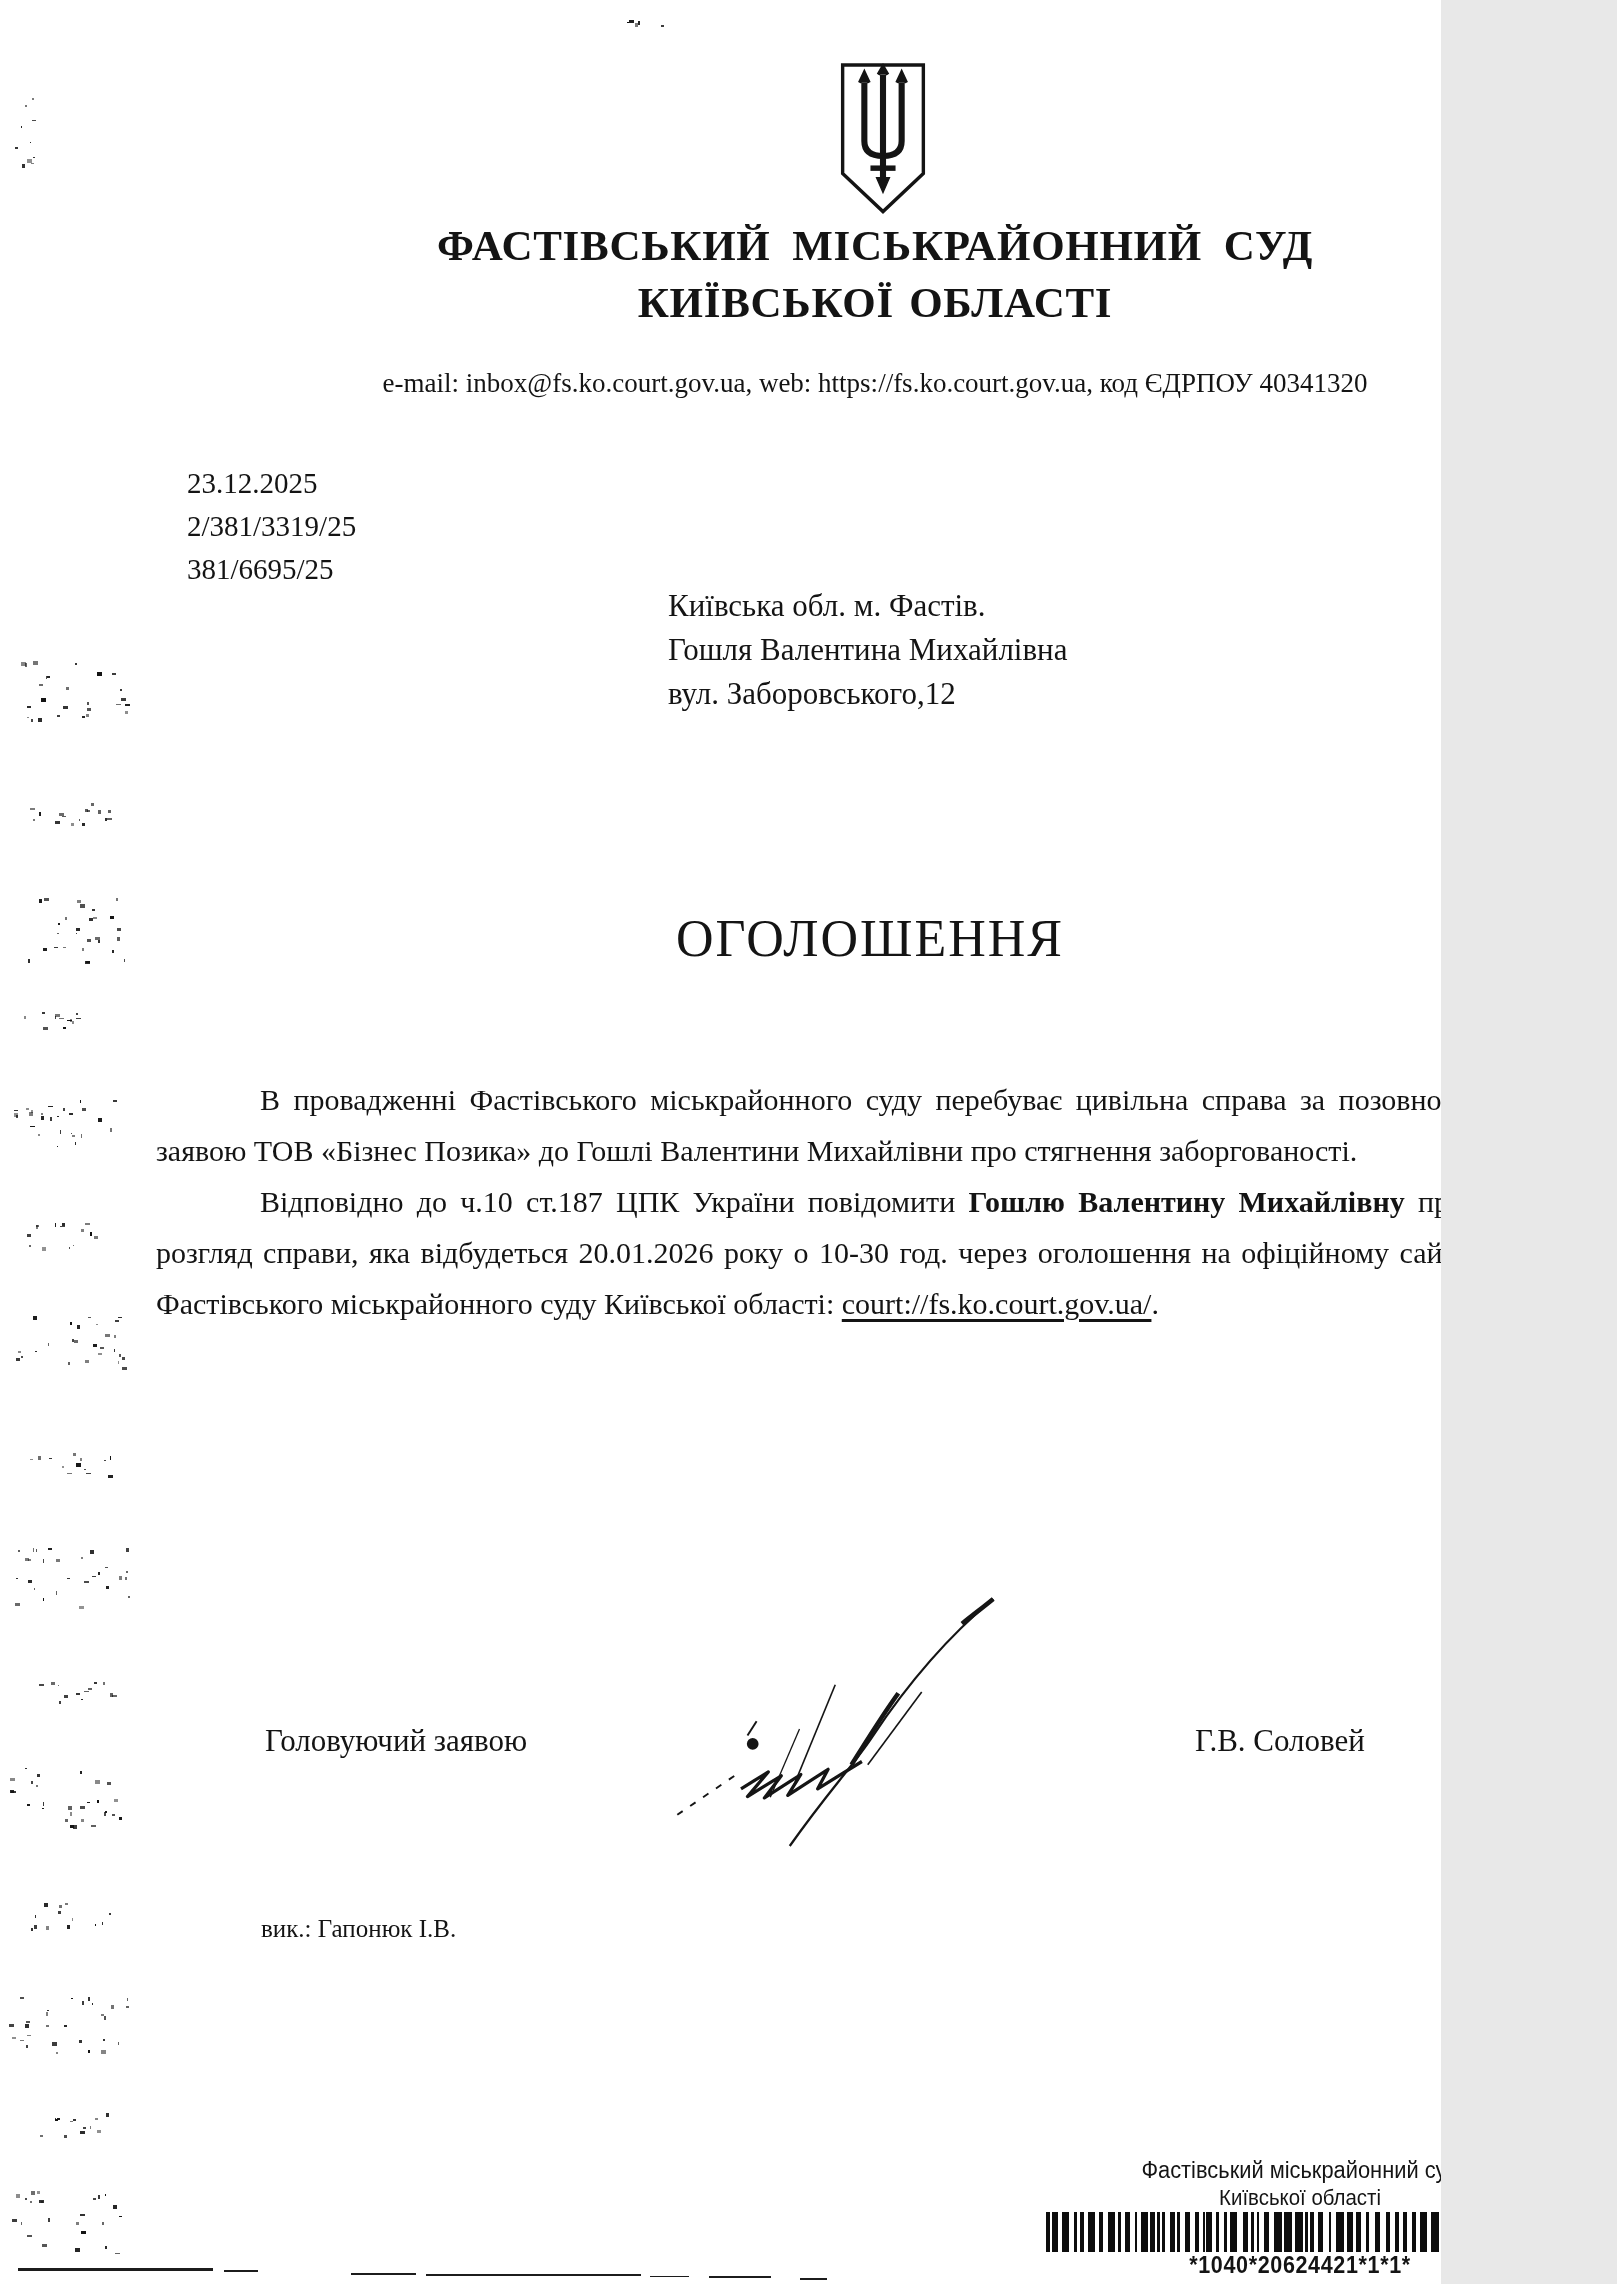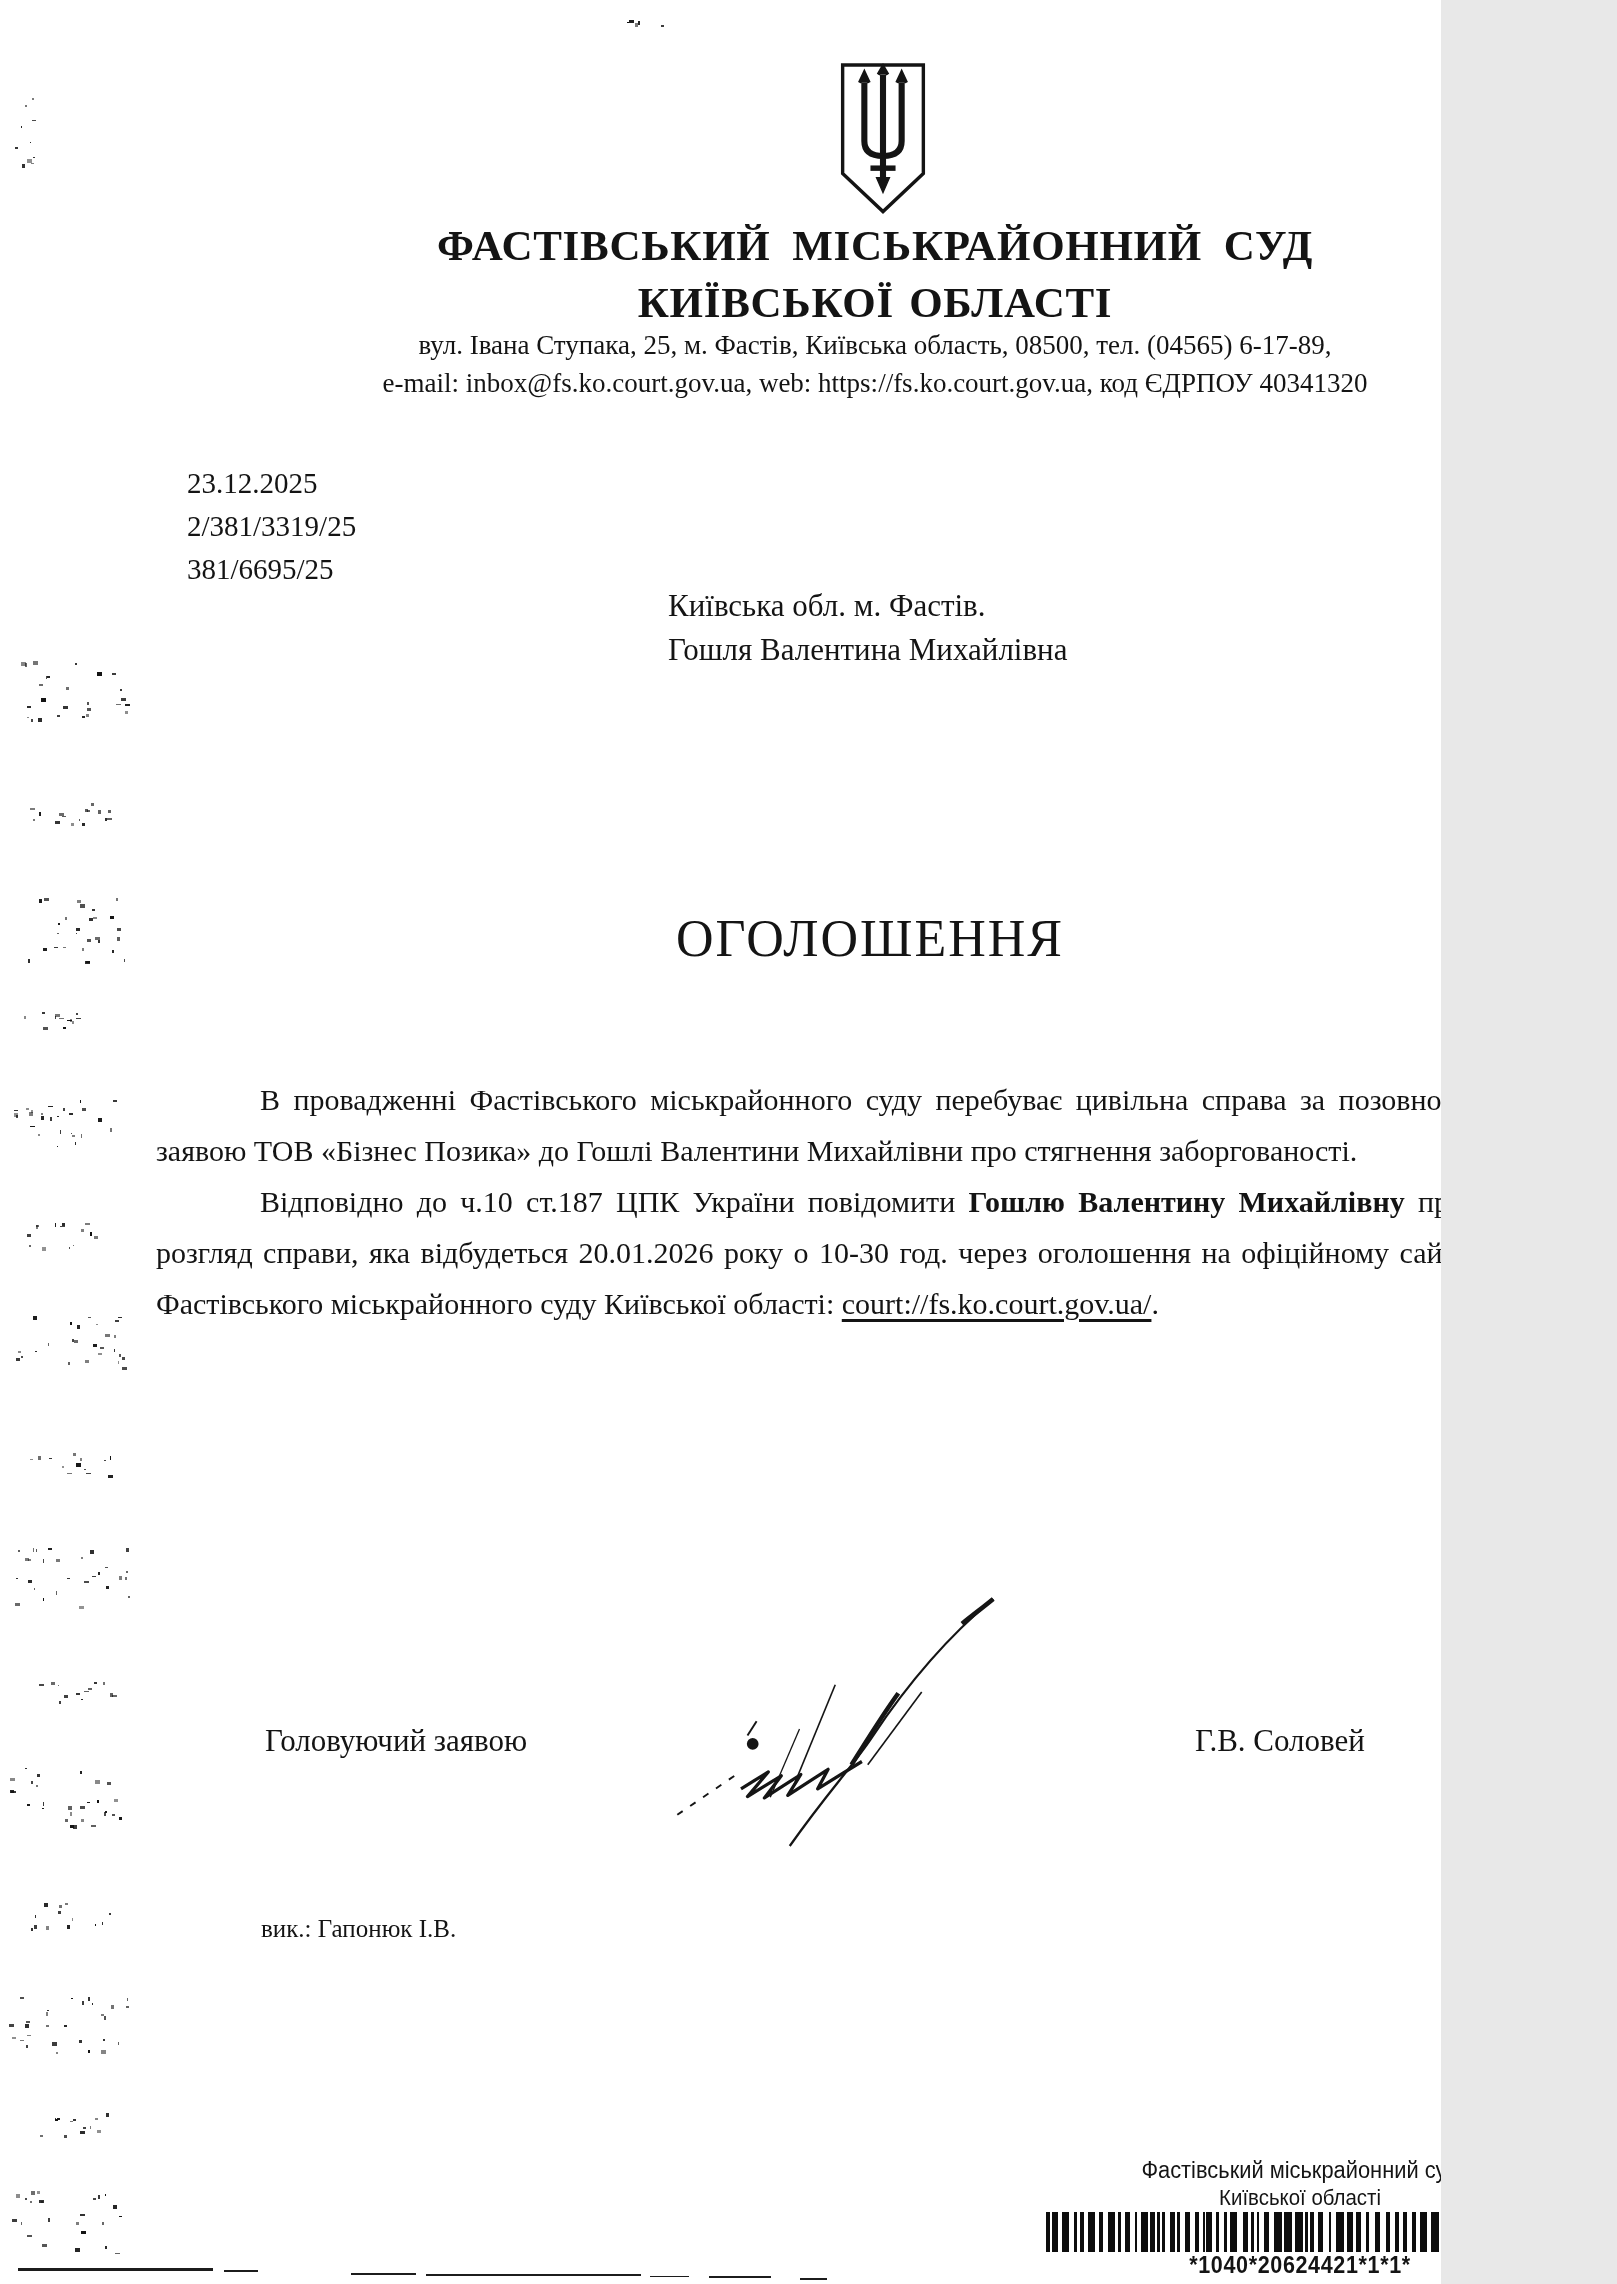--- a/index.html
+++ b/index.html
@@ -74,32 +74,32 @@
     <path d="M33 32 L40 17 L47 32" stroke-width="5" fill="#141414"></path>
     <path d="M60.5 20 L67.5 8 L74.5 20" stroke-width="5" fill="#141414"></path>
     <path d="M88 32 L95 17 L102 32" stroke-width="5" fill="#141414"></path>
     <path d="M67.5 140 V172" stroke-width="9"></path>
     <path d="M49 158 H86" stroke-width="8"></path>
     <path d="M58 172 L67.5 194 L77 172 Z" fill="#141414" stroke-width="2"></path>
   </svg>
 
   <div class="title-line t1">ФАСТІВСЬКИЙ МІСЬКРАЙОННИЙ СУД</div>
   <div class="title-line t2">КИЇВСЬКОЇ ОБЛАСТІ</div>
-  <div class="addr-line a1">вул. Івана Ступака, 25, м. Фастів, Київська область, 08500, тел. (04565) 6-17-89,</div>
   <div class="addr-line a2">e-mail: inbox@fs.ko.court.gov.ua, web: https://fs.ko.court.gov.ua, код ЄДРПОУ 40341320</div>
 
   <div class="meta">
     <div>23.12.2025</div>
     <div>2/381/3319/25</div>
     <div>381/6695/25</div>
   </div>
 
   <div class="recipient">
     <div>Київська обл.  м. Фастів.</div>
     <div>Гошля Валентина Михайлівна</div>
+    <div>вул. Заборовського,12</div>
   </div>
 
   <div class="doc-title">ОГОЛОШЕННЯ</div>
 
   <div class="body-block">
     <p>В провадженні Фастівського міськрайонного суду перебуває цивільна справа за позовною заявою ТОВ «Бізнес Позика» до Гошлі Валентини Михайлівни про стягнення заборгованості.</p>
     <p><span>Відповідно до ч.10 ст.187 ЦПК України повідомити </span><span class="seg-bold">Гошлю Валентину Михайлівну</span><span> про розгляд справи, яка відбудеться 20.01.2026 року о 10-30 год. через оголошення на офіційному сайті Фастівського міськрайонного суду Київської області: </span><span class="seg-link">court://fs.ko.court.gov.ua/</span><span>.</span></p>
   </div>
 
   <div class="sig-role">Головуючий заявою</div>

